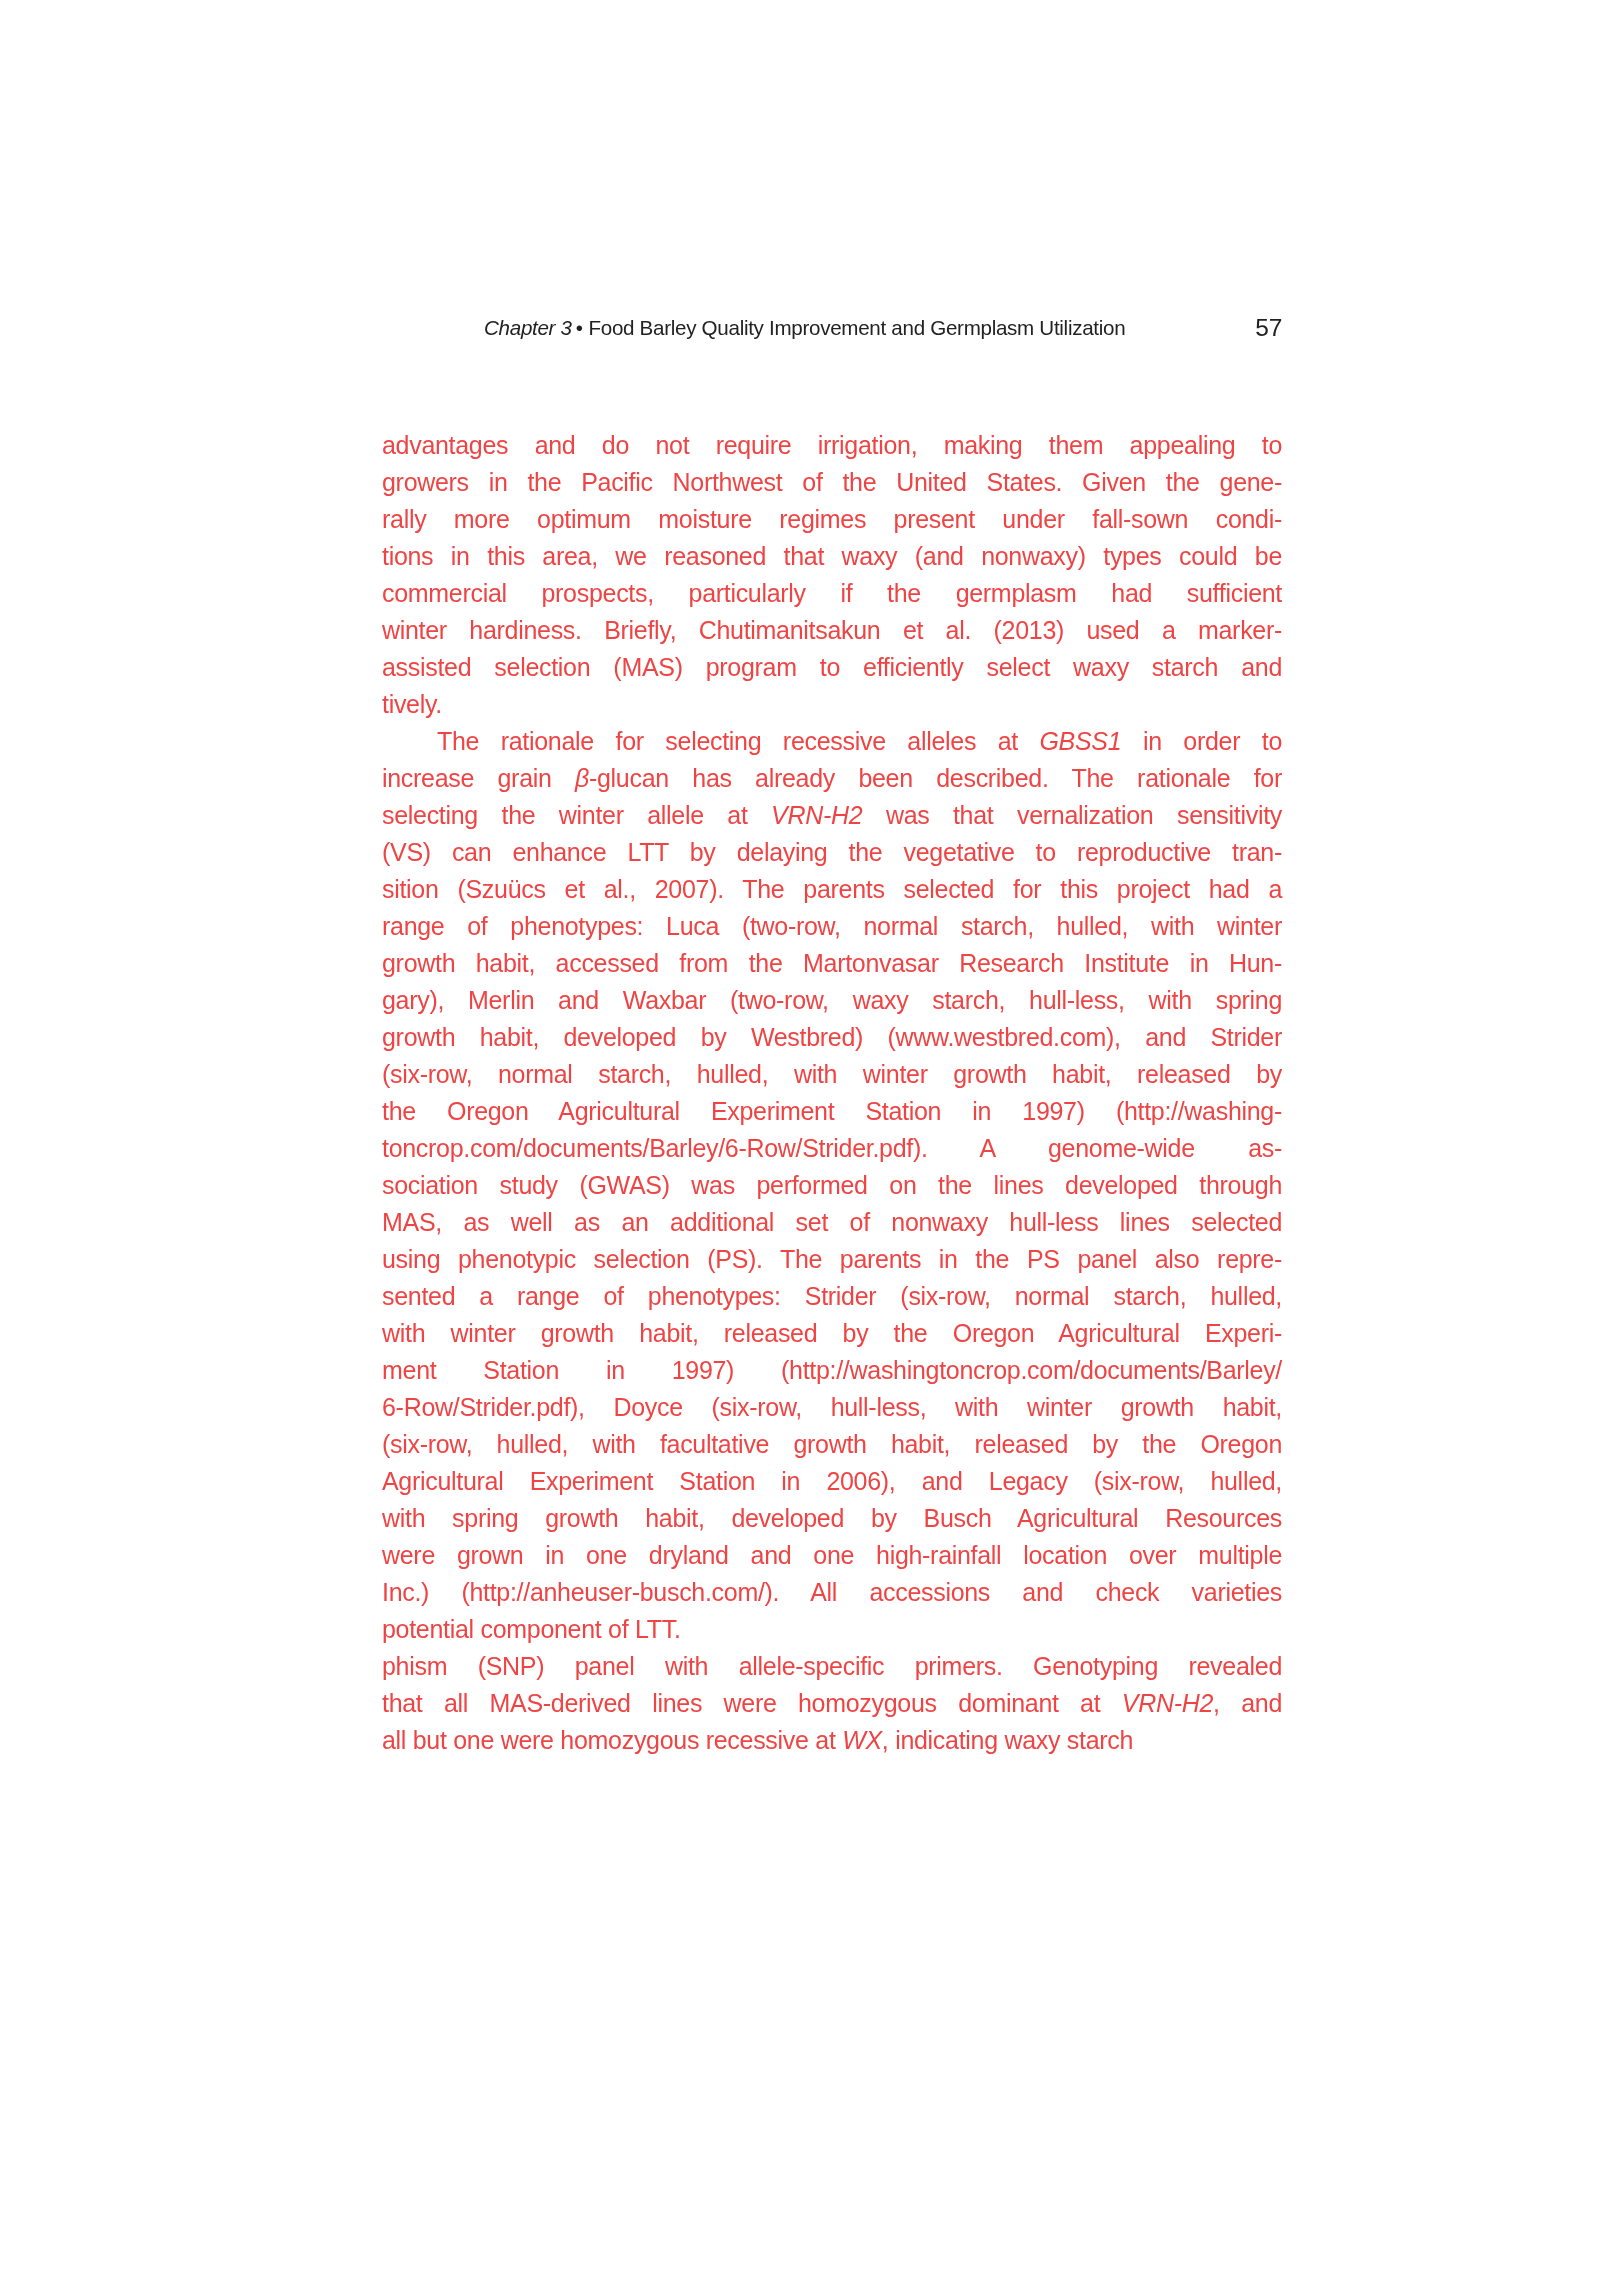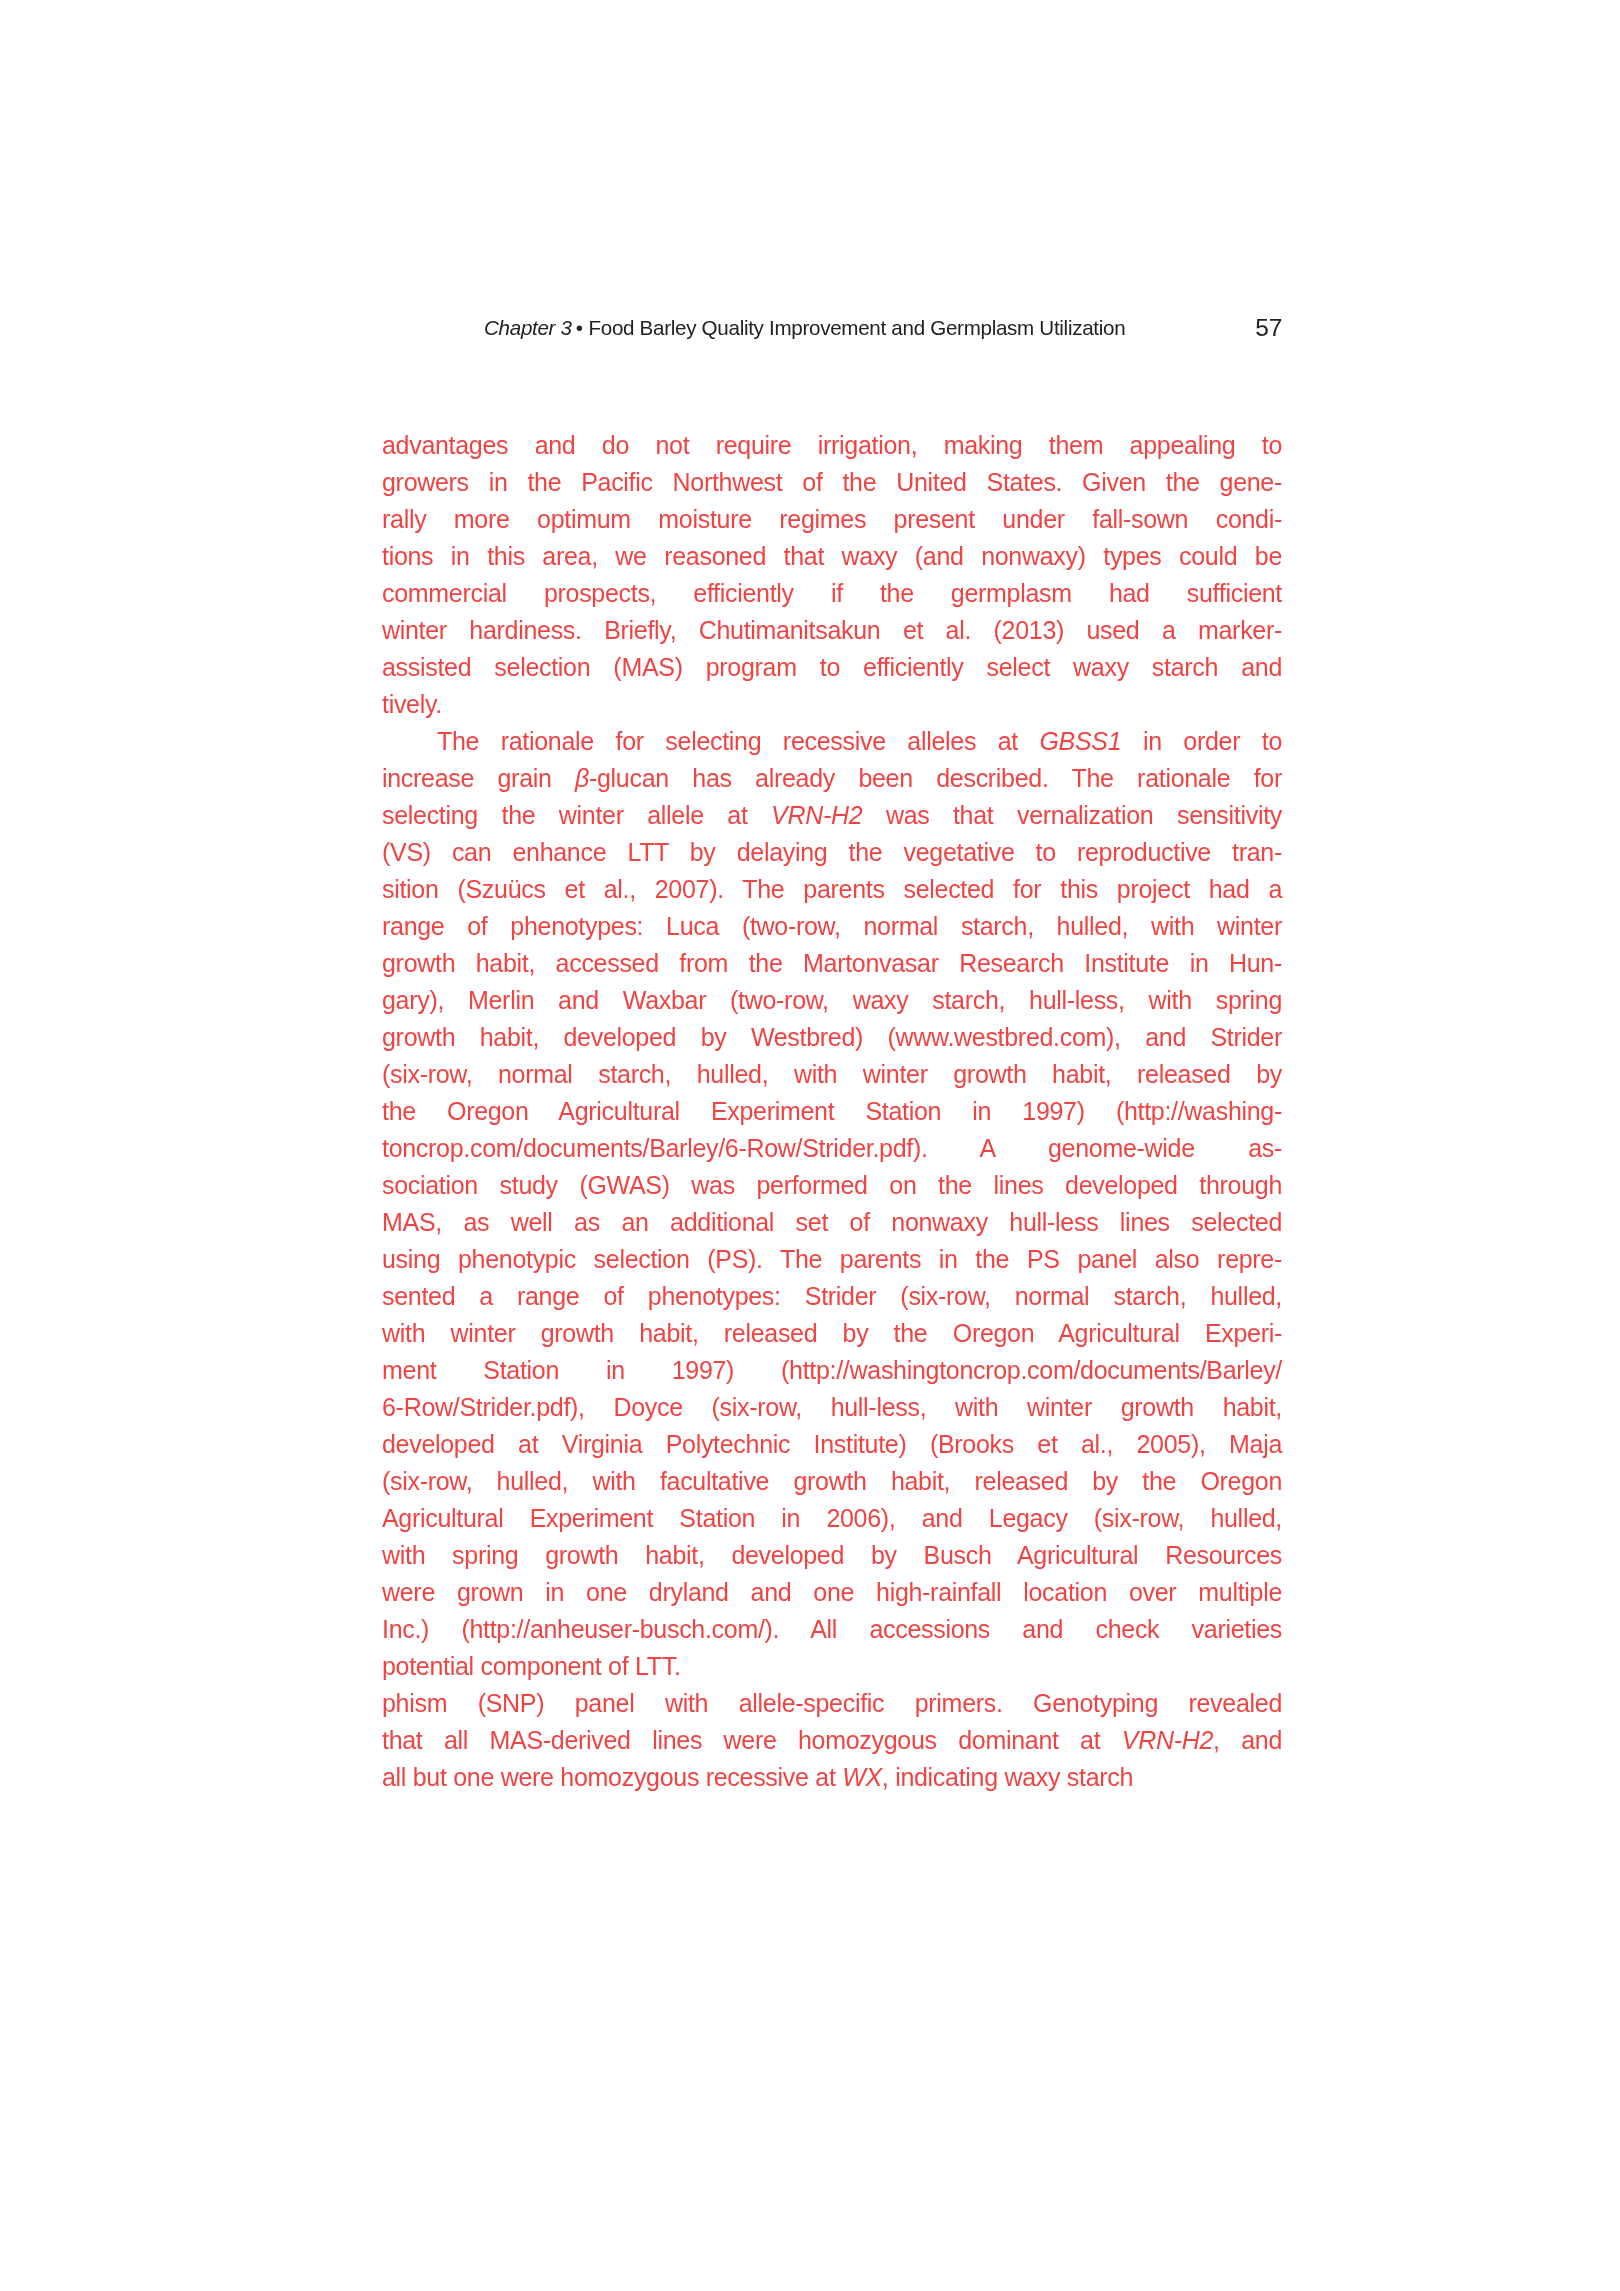--- a/index.html
+++ b/index.html
@@ -32,21 +32,21 @@
   <span class="chapter">Chapter 3</span><span class="bullet">•</span><span class="title">Food Barley Quality Improvement and Germplasm Utilization</span>
   <span class="page-num">57</span>
 </header>
 
 <main class="body-text" id="body-text">
     <div>
       <div class="line"><span>advantages and do not require irrigation, making them appealing to</span></div>
       <div class="line"><span>growers in the Pacific Northwest of the United States. Given the gene-</span></div>
       <div class="line"><span>rally more optimum moisture regimes present under fall-sown condi-</span></div>
       <div class="line"><span>tions in this area, we reasoned that waxy (and nonwaxy) types could be</span></div>
-      <div class="line"><span>commercial prospects, efficiently if the germplasm had sufficient</span></div>
+      <div class="line"><span>commercial prospects, particularly if the germplasm had sufficient</span></div>
       <div class="line"><span>winter hardiness. Briefly, Chutimanitsakun et al. (2013) used a marker-</span></div>
       <div class="line"><span>assisted selection (MAS) program to efficiently select waxy starch and</span></div>
       <div class="line last"><span>tively.</span></div>
     </div>
     <div>
       <div class="line indent"><span>The rationale for selecting recessive alleles at </span><span class="em">GBSS1</span><span> in order to</span></div>
       <div class="line"><span>increase grain </span><span class="em">β</span><span>-glucan has already been described. The rationale for</span></div>
       <div class="line"><span>selecting the winter allele at </span><span class="em">VRN-H2</span><span> was that vernalization sensitivity</span></div>
       <div class="line"><span>(VS) can enhance LTT by delaying the vegetative to reproductive tran-</span></div>
       <div class="line"><span>sition (Szuücs et al., 2007). The parents selected for this project had a</span></div>
@@ -57,21 +57,20 @@
       <div class="line"><span>(six-row, normal starch, hulled, with winter growth habit, released by</span></div>
       <div class="line"><span>the Oregon Agricultural Experiment Station in 1997) (http://washing-</span></div>
       <div class="line"><span>toncrop.com/documents/Barley/6-Row/Strider.pdf). A genome-wide as-</span></div>
       <div class="line"><span>sociation study (GWAS) was performed on the lines developed through</span></div>
       <div class="line"><span>MAS, as well as an additional set of nonwaxy hull-less lines selected</span></div>
       <div class="line"><span>using phenotypic selection (PS). The parents in the PS panel also repre-</span></div>
       <div class="line"><span>sented a range of phenotypes: Strider (six-row, normal starch, hulled,</span></div>
       <div class="line"><span>with winter growth habit, released by the Oregon Agricultural Experi-</span></div>
       <div class="line"><span>ment Station in 1997) (http://washingtoncrop.com/documents/Barley/</span></div>
       <div class="line"><span>6-Row/Strider.pdf), Doyce (six-row, hull-less, with winter growth habit,</span></div>
-      <div class="line"><span>developed at Virginia Polytechnic Institute) (Brooks et al., 2005), Maja</span></div>
       <div class="line"><span>(six-row, hulled, with facultative growth habit, released by the Oregon</span></div>
       <div class="line"><span>Agricultural Experiment Station in 2006), and Legacy (six-row, hulled,</span></div>
       <div class="line"><span>with spring growth habit, developed by Busch Agricultural Resources</span></div>
       <div class="line"><span>were grown in one dryland and one high-rainfall location over multiple</span></div>
       <div class="line"><span>Inc.) (http://anheuser-busch.com/). All accessions and check varieties</span></div>
       <div class="line last"><span>potential component of LTT.</span></div>
     </div>
     <div>
       <div class="line"><span>phism (SNP) panel with allele-specific primers. Genotyping revealed</span></div>
       <div class="line"><span>that all MAS-derived lines were homozygous dominant at </span><span class="em">VRN-H2</span><span>, and</span></div>

